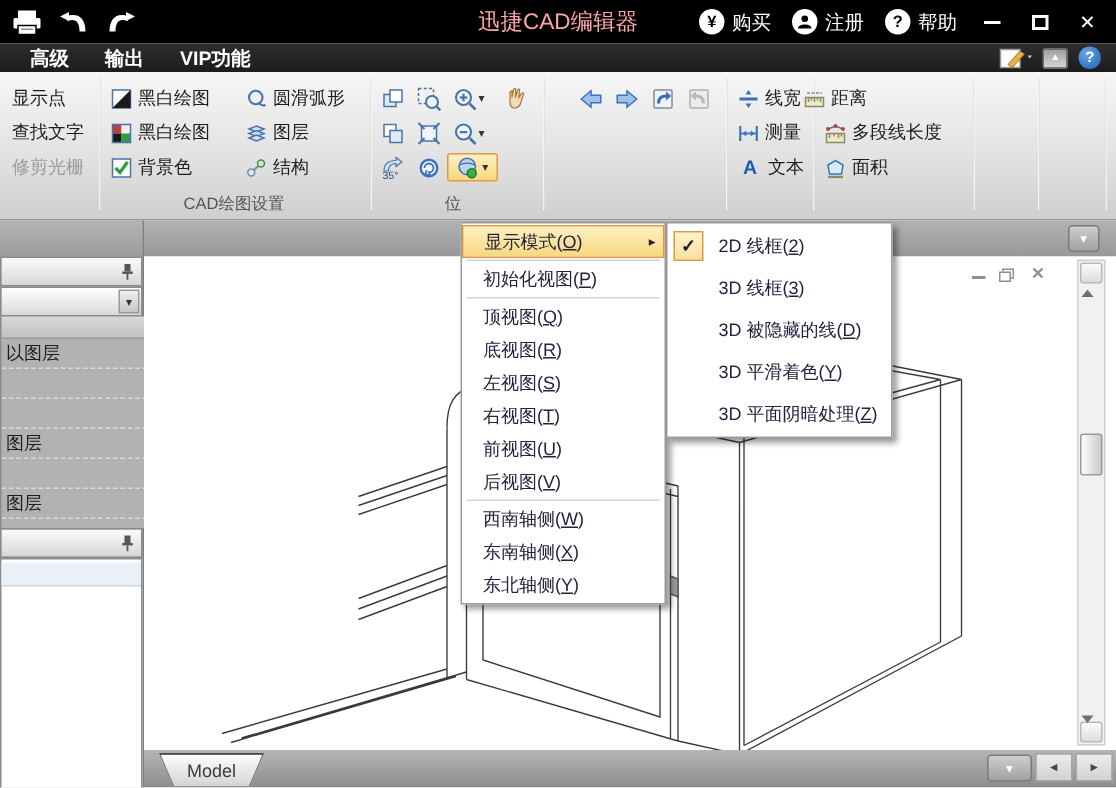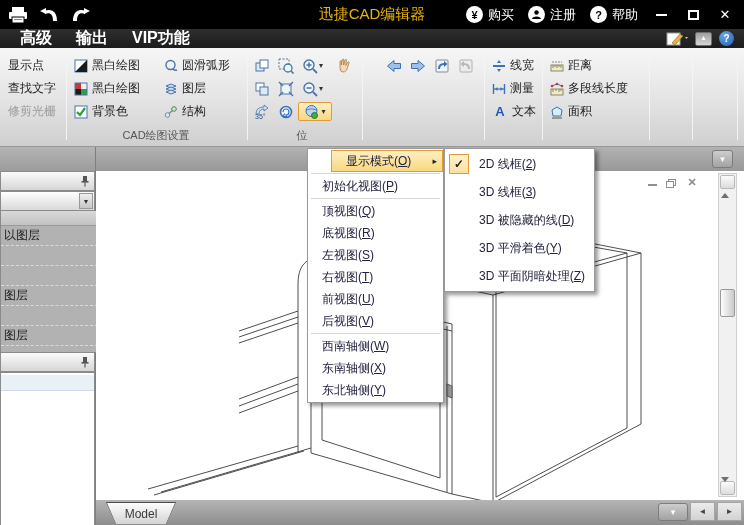--- a/index.html
+++ b/index.html
@@ -3,32 +3,32 @@
 <meta charset="utf-8">
 <style>
 * { margin:0; padding:0; box-sizing:border-box; }
 html,body { width:744px; height:525px; overflow:hidden; }
 body { position:relative; font-family:"Liberation Sans",sans-serif; background:#fff; -webkit-font-smoothing:antialiased; }
 u { text-decoration:underline; }
 
 
 .titlebar { position:absolute; left:0; top:0; width:744px; height:29px; background:#000; display:flex; align-items:center; color:#fff; }
 .tb-left { display:flex; align-items:center; gap:10px; padding-left:8px; }
-.tb-title { position:absolute; left:0; right:0; text-align:center; font-size:15px; color:#eab308; pointer-events:none; }
+.tb-title { position:absolute; left:0; right:0; text-align:center; font-size:15px; color:#fca5a5; pointer-events:none; }
 .tb-right { margin-left:auto; display:flex; align-items:center; gap:14px; padding-right:10px; }
 .tb-act { display:flex; align-items:center; gap:5px; font-size:13px; cursor:default; }
 .circ { width:17px; height:17px; border-radius:50%; background:#fff; color:#000; font-size:11px; font-weight:bold; display:flex; align-items:center; justify-content:center; }
 .winbtn { width:18px; height:18px; display:flex; align-items:center; justify-content:center; font-size:13px; color:#fff; }
 .min-glyph { width:11px; height:2px; background:#fff; display:block; }
 .max-glyph { width:11px; height:10px; border:2px solid #fff; display:block; }
 .ticon { display:block; }
 
 
 .menubar { position:absolute; left:0; top:29px; width:744px; height:19px; background:linear-gradient(#2e2e2e,#1c1c1c); display:flex; align-items:center; color:#fff; }
-.mb-item { font-size:16px; font-weight:bold; padding:0 12px; height:100%; display:flex; align-items:center; }
+.mb-item { font-size:13px; font-weight:bold; padding:0 12px; height:100%; display:flex; align-items:center; }
 .mb-right { margin-left:auto; display:flex; align-items:center; gap:7px; padding-right:10px; }
 .mb-chev { width:17px; height:14px; background:linear-gradient(#d6d6d6,#9f9f9f); border:1px solid #6e6e6e; border-radius:2px; color:#fff; font-size:8px; display:flex; align-items:center; justify-content:center; }
 .help-circ { width:15px; height:15px; border-radius:50%; background:radial-gradient(circle at 35% 30%,#6aa6e8,#1b5fae); color:#fff; font-size:10px; font-weight:bold; display:flex; align-items:center; justify-content:center; }
 
 
 .ribbon { position:absolute; left:0; top:48px; width:744px; height:99px; background:linear-gradient(#f6f6f6,#e3e3e3 55%,#cfcfcf); border-bottom:1px solid #979797; }
 .rsep { position:absolute; top:4px; height:88px; width:1px; background:#b3b3b3; border-right:1px solid #f4f4f4; }
 .rbtn { position:absolute; height:19px; display:flex; align-items:center; gap:4px; font-size:12px; color:#1c1c1c; white-space:nowrap; cursor:default; }
 .rbtn.disabled { color:#9b9b9b; }
 .rlabel { position:absolute; bottom:3px; font-size:11px; color:#555; text-align:center; }
@@ -78,21 +78,21 @@
 .mtab-outer { position:absolute; left:10px; top:2px; width:70px; height:22px; background:#4c4c4c; clip-path:polygon(0 0,100% 0,calc(100% - 10px) 100%,10px 100%); }
 .mtab-inner { position:absolute; left:1px; top:1px; width:68px; height:21px; background:linear-gradient(#fdfdfd,#d4d4d4); clip-path:polygon(0 0,100% 0,calc(100% - 9px) 100%,9px 100%); display:flex; align-items:center; justify-content:center; font-size:12px; color:#3a3a3a; }
 .hbtns { position:absolute; right:2px; top:2px; display:flex; gap:2px; }
 .hbtn { width:25px; height:19px; background:linear-gradient(#ececec,#d2d2d2); border:1px solid #a5a5a5; display:flex; align-items:center; justify-content:center; font-size:8px; color:#444; }
 
 
 .menu { position:absolute; background:#fff; border:1px solid #9a9a9a; box-shadow:3px 3px 4px rgba(0,0,0,.4); z-index:40; padding:1px 0; }
 #view-menu { left:307px; top:148px; width:137px; }
 #display-submenu { left:444px; top:148px; width:151px; }
 .mitem { height:22px; line-height:22px; font-size:12px; color:#23233f; padding-left:14px; position:relative; white-space:nowrap; cursor:default; }
-.mitem.hl { background:linear-gradient(#fdf0c2,#f8d87f); border:1px solid #e19b3c; line-height:20px;margin-left:23px; }
+.mitem.hl { background:linear-gradient(#fdf0c2,#f8d87f); border:1px solid #e19b3c; line-height:20px; }
 .marrow { position:absolute; right:5px; top:0; font-size:9px; color:#222; }
 .msep { height:1px; background:#d6d6d6; margin:1px 3px; }
 #display-submenu .mitem { height:28px; line-height:28px; padding-left:34px; }
 .mcheck { position:absolute; left:4px; top:4px; width:20px; height:20px; border:1px solid #e19b3c; background:linear-gradient(#fdf3cd,#f9e0a0); display:flex; align-items:center; justify-content:center; font-size:12px; color:#222; font-weight:bold; }
 </style>
 </head>
 <body>
 
 <div class="titlebar">
   <div class="tb-left">
@@ -329,21 +329,21 @@
         <path d="M11,7 L8.5,5 L8.5,9 Z" fill="#3b71b8"></path>
       </svg>
     <span>测量</span>
   </div>
   <div class="rbtn" style="left:492px; top:54px;">
     <span class="atext">A</span>
     <span>文本</span>
   </div>
   <div class="rsep" style="left:542px;"></div>
 
-  <div class="rbtn" style="left:550px; top:8px;font-family:Liberation Mono, monospace;">
+  <div class="rbtn" style="left:536px; top:8px;font-family:Liberation Mono, monospace;">
     <svg class="i14" viewBox="0 0 14 14">
         <rect x="1" y="6" width="12" height="6" fill="#efe9c8" stroke="#8a8a66"></rect>
         <path d="M3,6 L3,9 M5,6 L5,8 M7,6 L7,9 M9,6 L9,8 M11,6 L11,9" stroke="#8a8a66"></path>
         <path d="M2,3 L12,3" stroke="#888" stroke-dasharray="2 1"></path>
       </svg>
     <span>距离</span>
   </div>
   <div class="rbtn" style="left:550px; top:31px;">
     <svg class="i14" viewBox="0 0 14 14">
         <rect x="1" y="7" width="12" height="6" fill="#efe9c8" stroke="#8a8a66"></rect>

